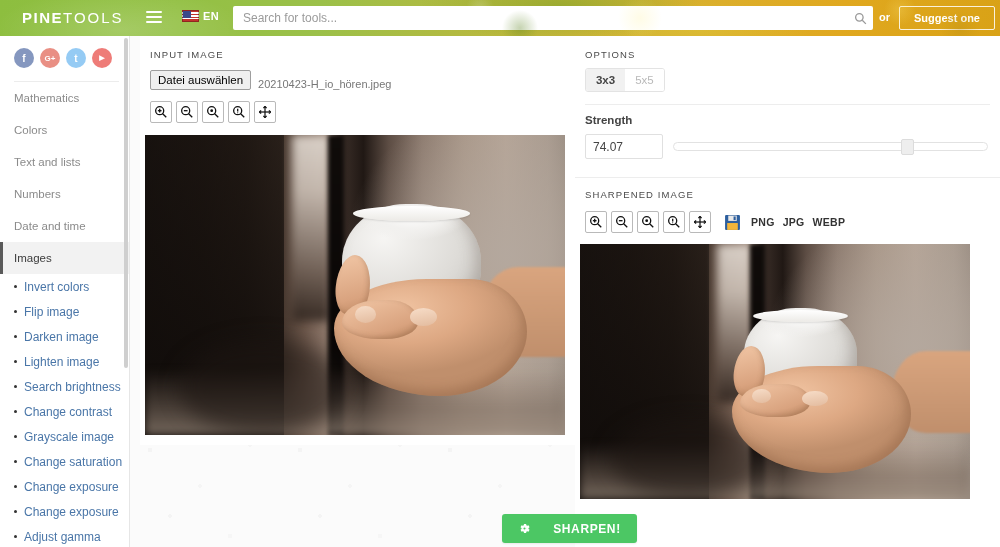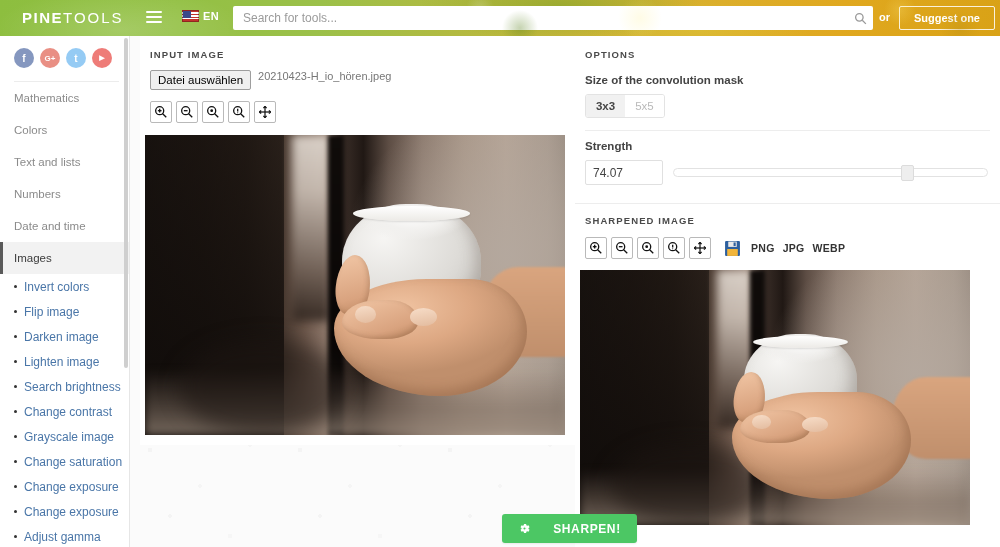--- a/index.html
+++ b/index.html
@@ -164,27 +164,27 @@
     background: #ffffff;
     z-index: 2;
   }
   .panel-right {
     position: absolute; left: 445px; top: 0;
     width: 425px; height: 511px;
     background: #ffffff;
     z-index: 2;
   }
   .panel-title {
-    font-size: 9.5px; font-weight: bold; color: #4a4a4a;
+    font-size: 9.5px; font-weight: normal; color: #4a4a4a;
     letter-spacing: 1.1px; padding: 13px 0 0 10px;
   }
 
   
   .file-row {
-    display: flex; align-items: flex-start; gap: 7px;
+    display: flex; align-items: flex-end; gap: 7px;
     padding: 10px 0 0 10px;
   }
   .file-btn {
     font-size: 11.5px; color: #000; background: #f0f0f0;
     border: 1px solid #9e9e9e; border-radius: 2px;
     padding: 2px 7px; cursor: pointer;
     font-family: "Liberation Sans", sans-serif;
     line-height: 14px;
   }
   .file-name { font-size: 11px; color: #777; }
@@ -479,21 +479,20 @@
         <div class="finger" style="left:47%; top:55%; width:18%; height:13%; border-radius:50% 40% 45% 50%/60% 55% 45% 45%;"></div>
         <div class="nail" style="left:50%; top:57%; width:5%; height:5.5%;"></div>
         <div class="nail" style="left:63%; top:57.5%; width:6.5%; height:6%;"></div>
       </div>
     </div>
   </div>
 
   <div class="panel-right">
     <div class="panel-title">OPTIONS</div>
 
-    <div class="opt-label">Size of the convolution mask</div>
     <div class="seg">
       <div class="on">3x3</div>
       <div>5x5</div>
     </div>
 
     <div class="hr"></div>
 
     <div class="opt-label" style="padding-top:9px;">Strength</div>
     <div class="strength-row">
       <input class="num-input" type="text" value="74.07" style="">

